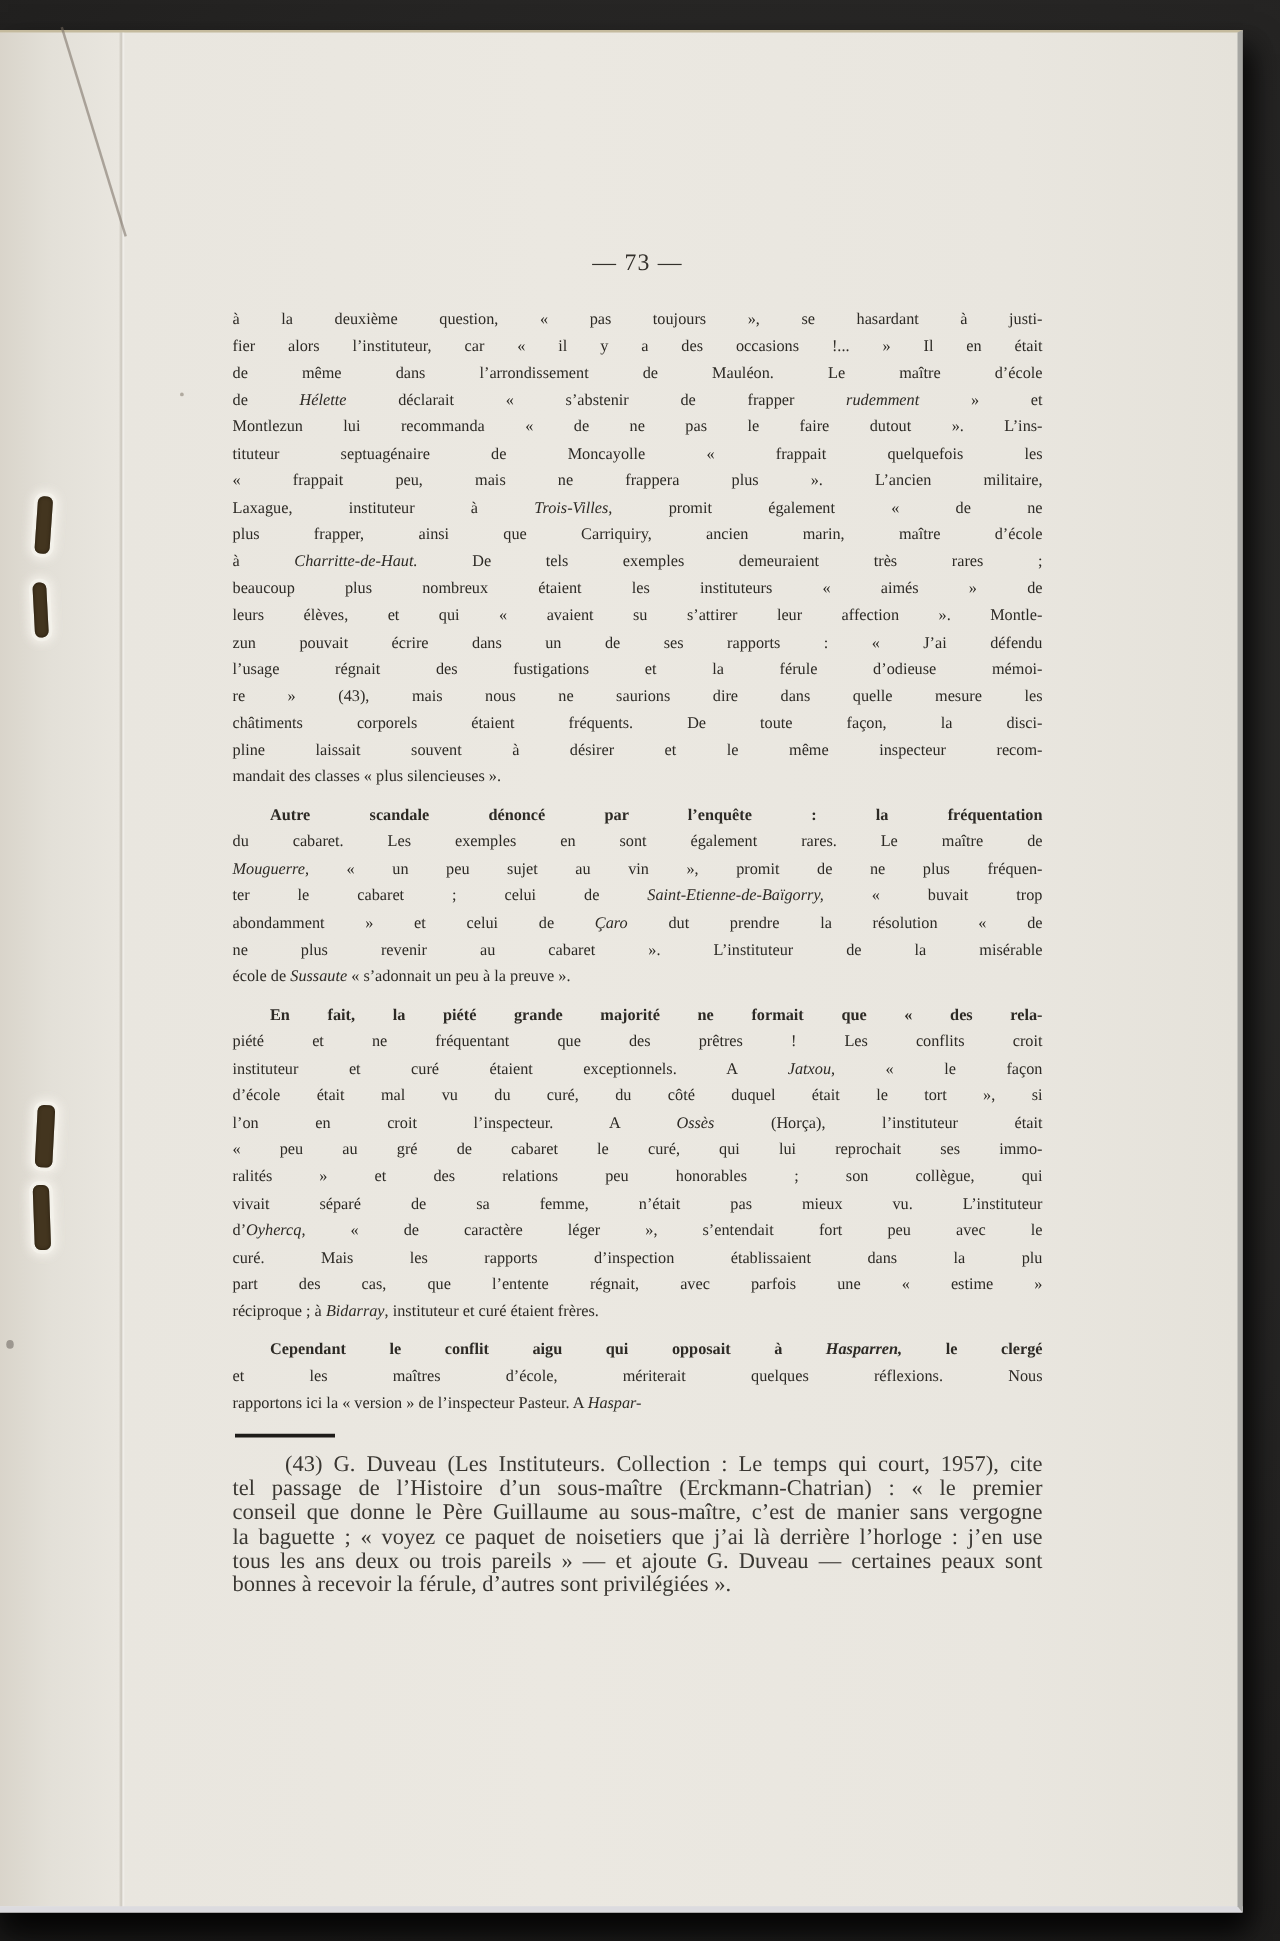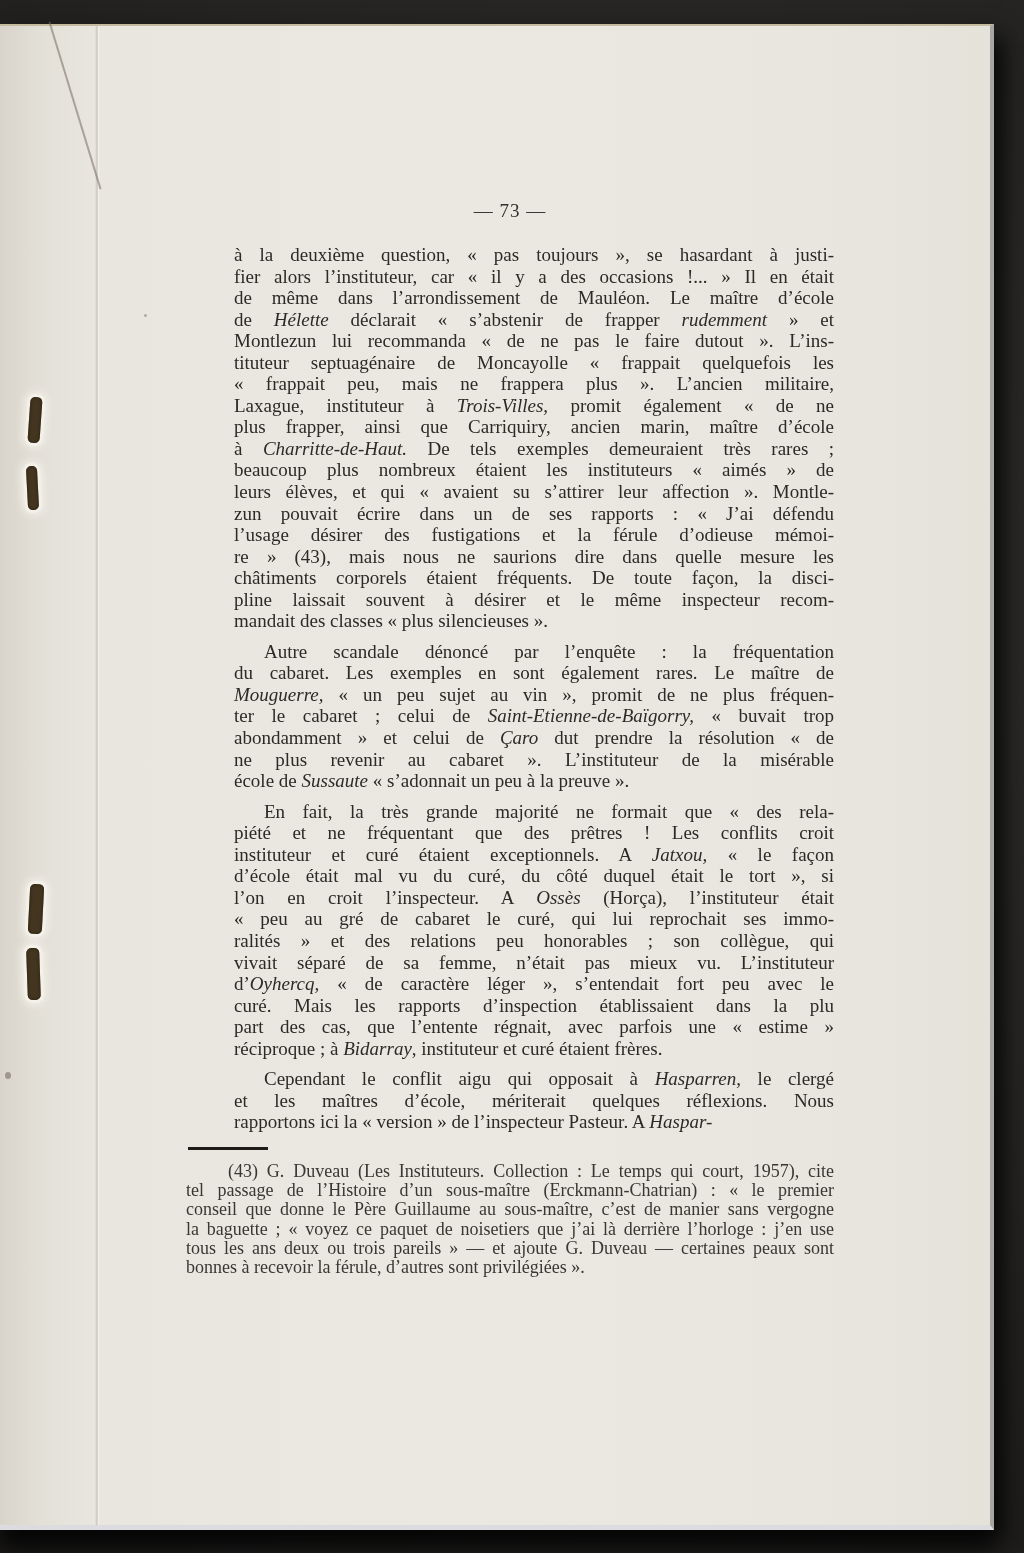--- a/index.html
+++ b/index.html
@@ -45,26 +45,26 @@
   .speck-2 { position:absolute; left:148px; top:288px; width:3px; height:3px; border-radius:50%; background:rgba(120,110,95,0.5); }
 
   
   .content { position:absolute; left:190px; top:174px; width:648px; color:#2d2a25; }
 
   .page-number {
     text-align:center; font-size:19px; line-height:22px; color:#33302b;
     letter-spacing:1px; margin-bottom:22px;
   }
 
-  .body-text { font-size:19px; line-height:21.55px;margin-left:48px; }
+  .body-text { font-size:13px; line-height:21.55px; }
   .para { margin:0 0 9px 0; }
   .para:last-child { margin-bottom:0; }
   .tline { text-align:justify; text-align-last:justify; }
   .tline.lastline { text-align-last:left; }
-  .body-text .para.indent .tline:first-child { padding-left:30px; }
+  .body-text .para.indent .tline:first-child { padding-left:30px;font-weight:bold; }
   .it { font-style:italic; }
 
   .footnote-rule {
     width:80px; height:3px; background:#1e1c19; margin:14px 0 12px 2px;
   }
   .footnote-text {
     font-family:Liberation Serif, serif;
     font-size:18px; line-height:19.3px; color:#3a3732;
   }
   .footnote-text .para.indent .tline:first-child { padding-left:42px; }
@@ -95,37 +95,37 @@
             <div class="tline"><span>de </span><span class="it">Hélette</span><span> déclarait « s’abstenir de frapper </span><span class="it">rudemment</span><span> » et</span></div>
             <div class="tline"><span>Montlezun lui recommanda « de ne pas le faire dutout ». L’ins-</span></div>
             <div class="tline"><span>tituteur septuagénaire de Moncayolle « frappait quelquefois les</span></div>
             <div class="tline"><span>« frappait peu, mais ne frappera plus ». L’ancien militaire,</span></div>
             <div class="tline"><span>Laxague, instituteur à </span><span class="it">Trois-Villes,</span><span> promit également « de ne</span></div>
             <div class="tline"><span>plus frapper, ainsi que Carriquiry, ancien marin, maître d’école</span></div>
             <div class="tline"><span>à </span><span class="it">Charritte-de-Haut.</span><span> De tels exemples demeuraient très rares ;</span></div>
             <div class="tline"><span>beaucoup plus nombreux étaient les instituteurs « aimés » de</span></div>
             <div class="tline"><span>leurs élèves, et qui « avaient su s’attirer leur affection ». Montle-</span></div>
             <div class="tline"><span>zun pouvait écrire dans un de ses rapports : « J’ai défendu</span></div>
-            <div class="tline"><span>l’usage désirer des fustigations et la férule d’odieuse mémoi-</span></div>
+            <div class="tline"><span>l’usage régnait des fustigations et la férule d’odieuse mémoi-</span></div>
             <div class="tline"><span>re » (43), mais nous ne saurions dire dans quelle mesure les</span></div>
             <div class="tline"><span>châtiments corporels étaient fréquents. De toute façon, la disci-</span></div>
             <div class="tline"><span>pline laissait souvent à désirer et le même inspecteur recom-</span></div>
             <div class="tline lastline"><span>mandait des classes « plus silencieuses ».</span></div>
           </div>
           <div class="para indent">
             <div class="tline"><span>Autre scandale dénoncé par l’enquête : la fréquentation</span></div>
             <div class="tline"><span>du cabaret. Les exemples en sont également rares. Le maître de</span></div>
             <div class="tline"><span class="it">Mouguerre,</span><span> « un peu sujet au vin », promit de ne plus fréquen-</span></div>
             <div class="tline"><span>ter le cabaret ; celui de </span><span class="it">Saint-Etienne-de-Baïgorry,</span><span> « buvait trop</span></div>
             <div class="tline"><span>abondamment » et celui de </span><span class="it">Çaro</span><span> dut prendre la résolution « de</span></div>
             <div class="tline"><span>ne plus revenir au cabaret ». L’instituteur de la misérable</span></div>
             <div class="tline lastline"><span>école de </span><span class="it">Sussaute</span><span> « s’adonnait un peu à la preuve ».</span></div>
           </div>
           <div class="para indent">
-            <div class="tline"><span>En fait, la très grande majorité ne formait que « des rela-</span></div>
+            <div class="tline"><span>En fait, la piété grande majorité ne formait que « des rela-</span></div>
             <div class="tline"><span>piété et ne fréquentant que des prêtres ! Les conflits croit</span></div>
             <div class="tline"><span>instituteur et curé étaient exceptionnels. A </span><span class="it">Jatxou,</span><span> « le façon</span></div>
             <div class="tline"><span>d’école était mal vu du curé, du côté duquel était le tort », si</span></div>
             <div class="tline"><span>l’on en croit l’inspecteur. A </span><span class="it">Ossès</span><span> (Horça), l’instituteur était</span></div>
             <div class="tline"><span>« peu au gré de cabaret le curé, qui lui reprochait ses immo-</span></div>
             <div class="tline"><span>ralités » et des relations peu honorables ; son collègue, qui</span></div>
             <div class="tline"><span>vivait séparé de sa femme, n’était pas mieux vu. L’instituteur</span></div>
             <div class="tline"><span>d’</span><span class="it">Oyhercq,</span><span> « de caractère léger », s’entendait fort peu avec le</span></div>
             <div class="tline"><span>curé. Mais les rapports d’inspection établissaient dans la plu</span></div>
             <div class="tline"><span>part des cas, que l’entente régnait, avec parfois une « estime »</span></div>

